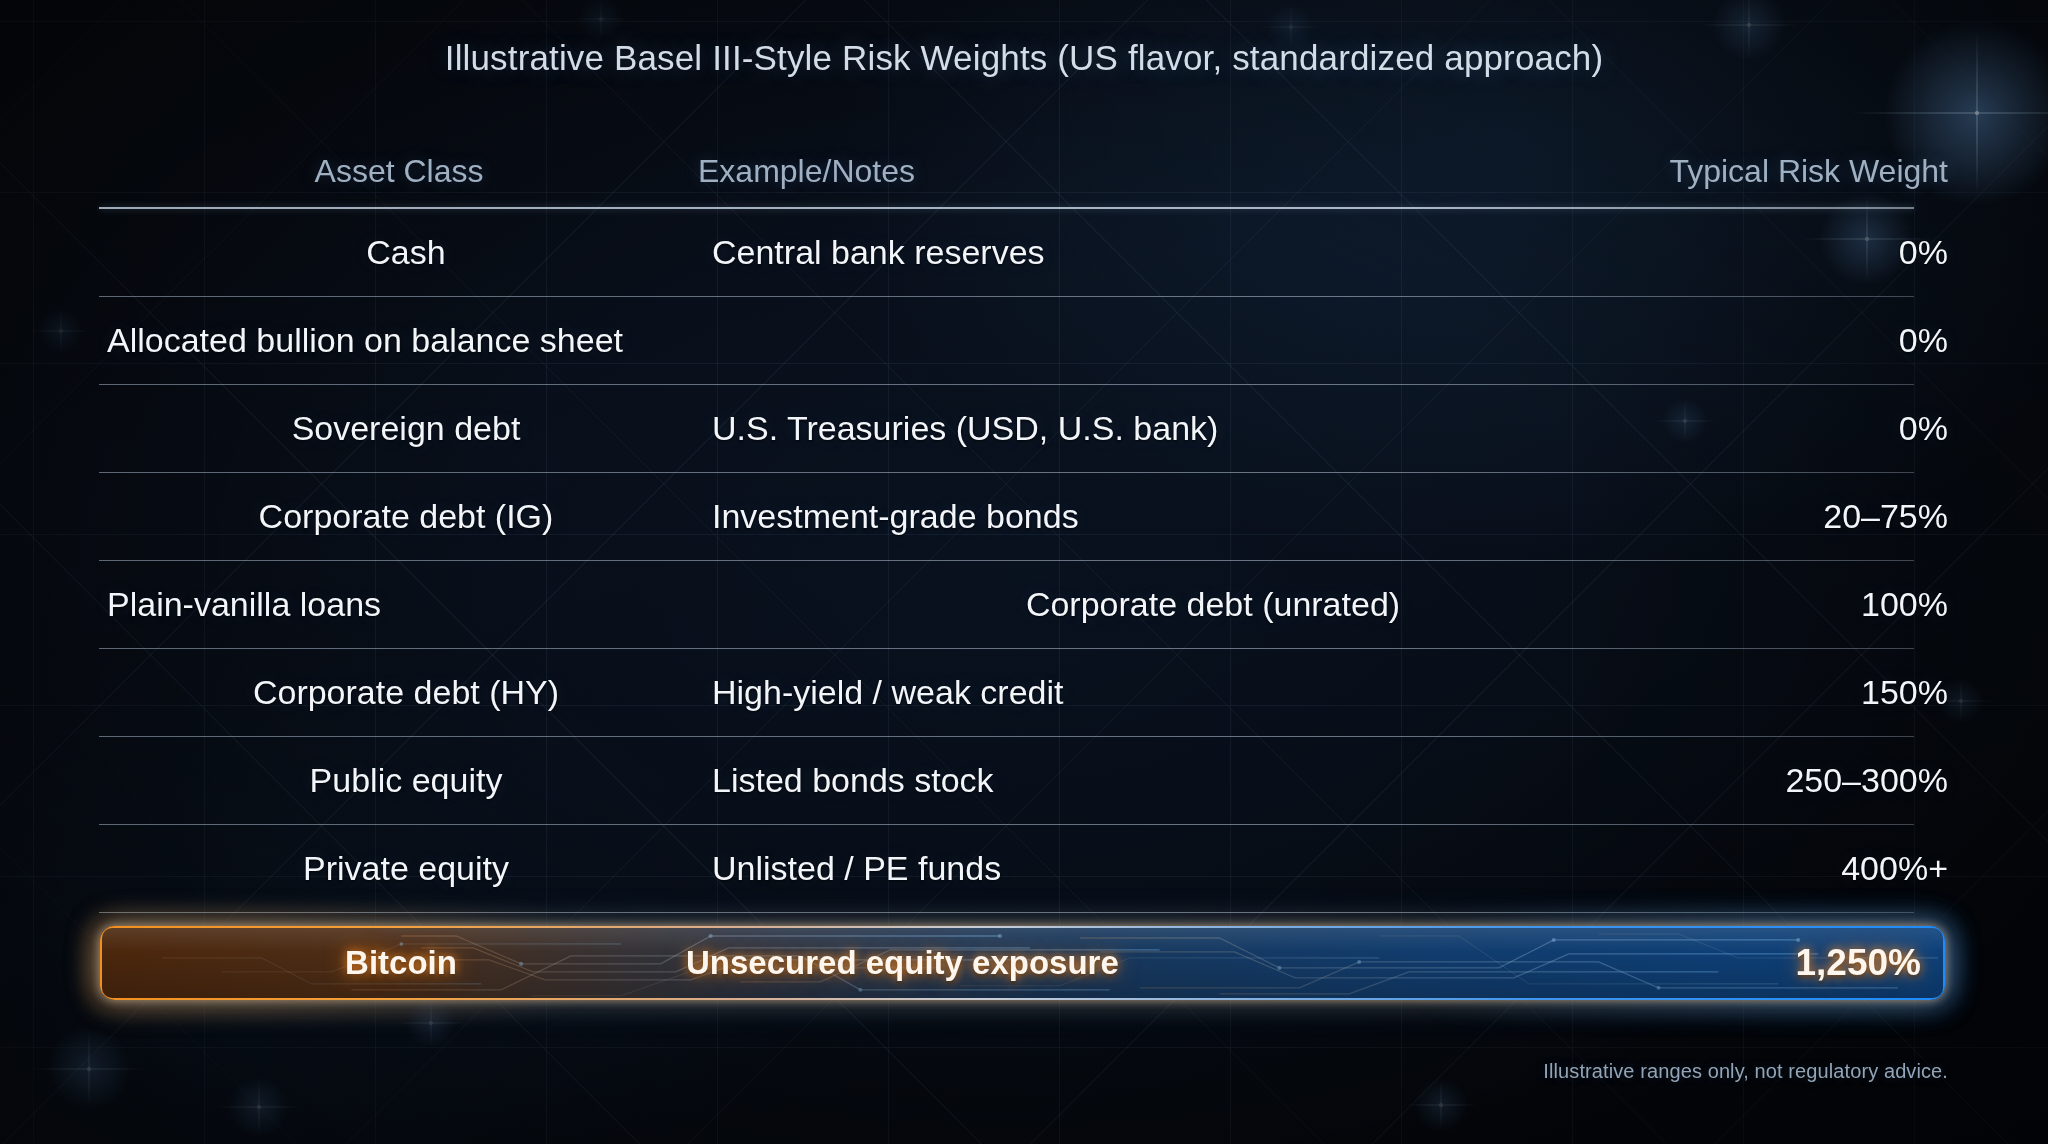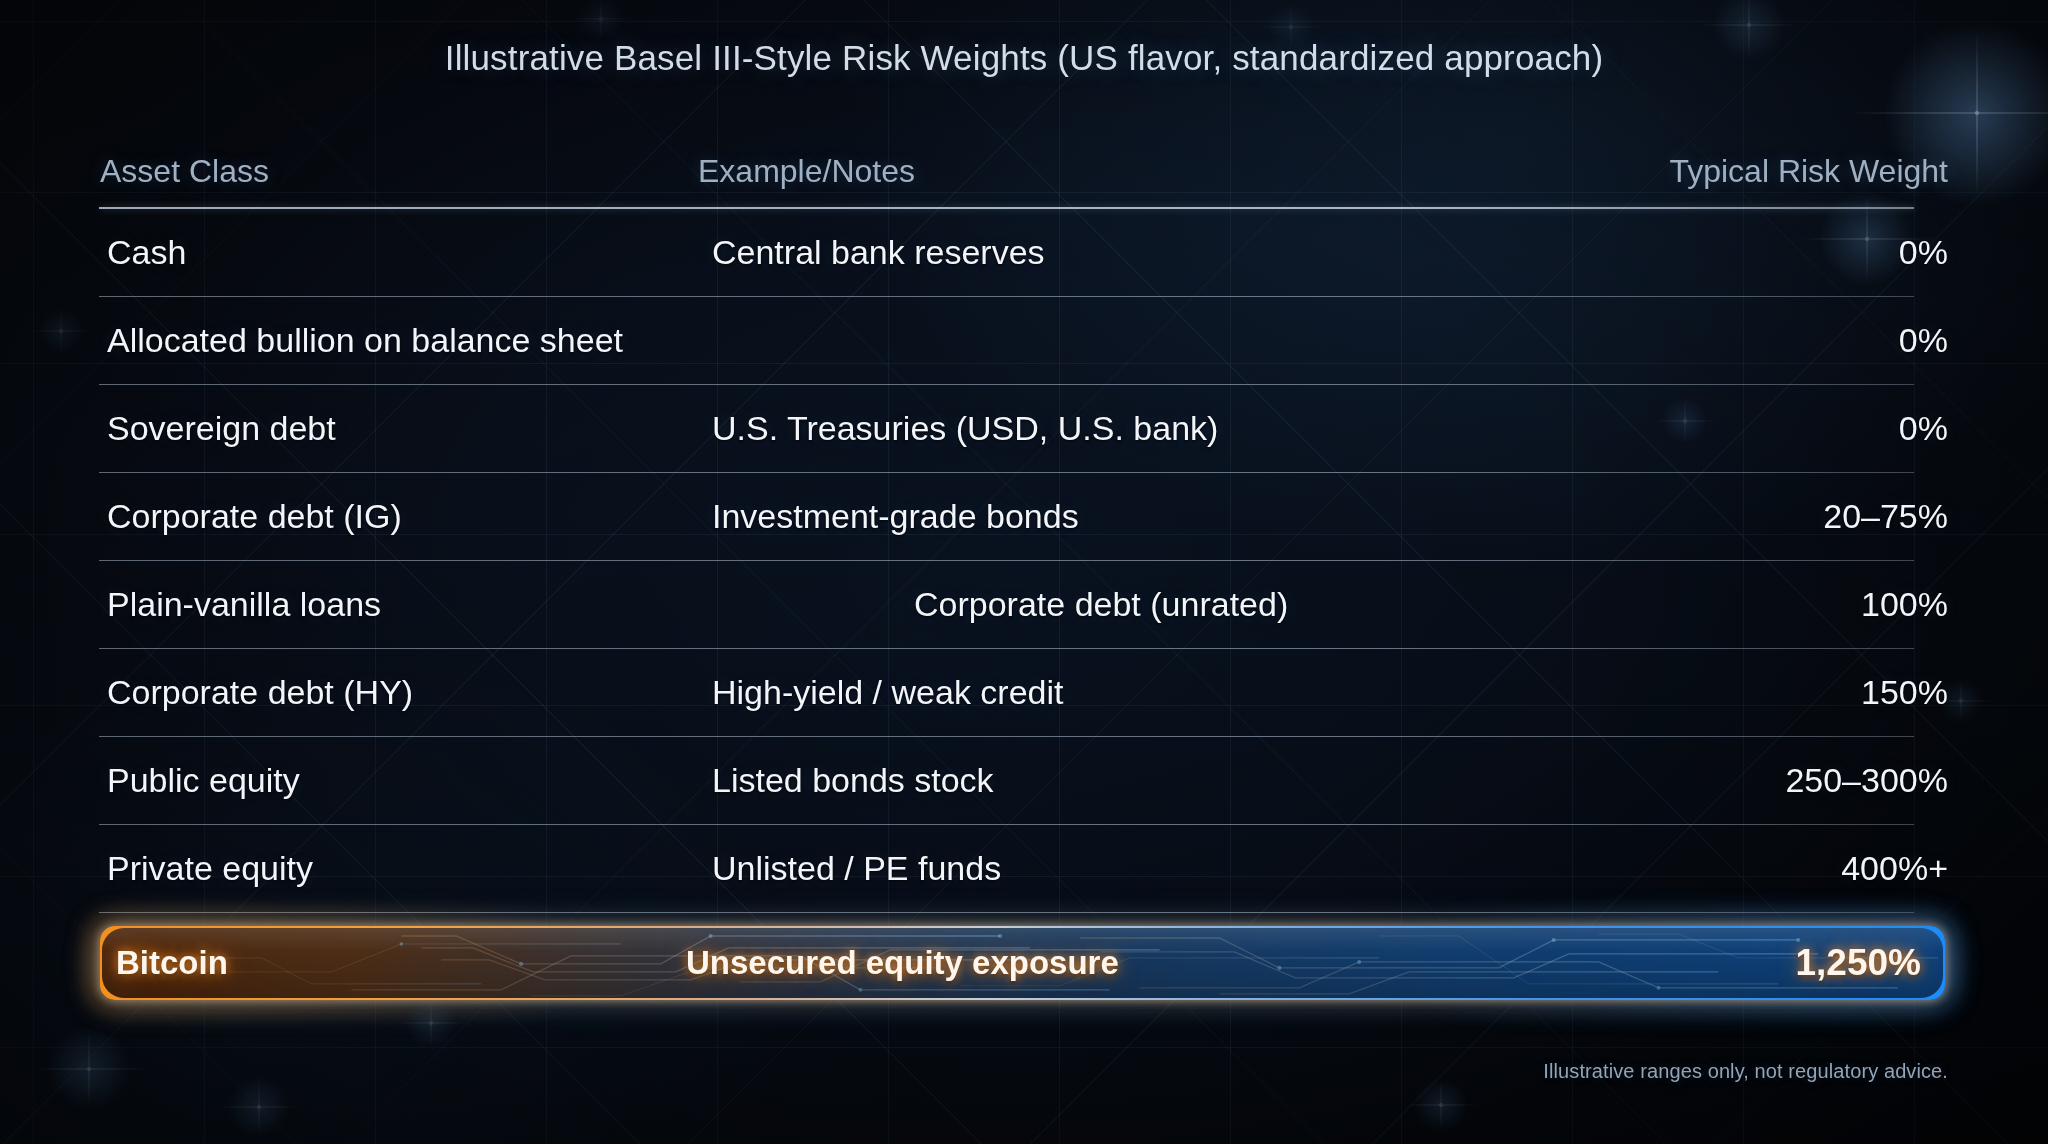--- a/index.html
+++ b/index.html
@@ -63,21 +63,21 @@
     color:#d3dde8;
     text-shadow:0 0 22px rgba(120,170,225,.3);
   }
 
   .table{
     position:absolute;
     left:100px; top:135px; width:1848px;
   }
 
   .row{ display:flex; align-items:center; position:relative; }
-  .c1{ width:598px; flex:0 0 598px; }
+  .c1{ width:598px; flex:0 0 598px;text-align:center; }
   .c2{ width:800px; flex:0 0 800px; }
   .c3{ flex:1 1 auto; text-align:right; }
 
   .head{ height:72px; }
   .head .cell{
     font-size:32px; font-weight:400; color:#9fb0c2;
     text-shadow:0 0 16px rgba(90,140,200,.28);
   }
   .head-rule{
     height:2px; width:1815px;
@@ -118,21 +118,21 @@
         #f2901f 0%, #f4a03a 15%, #d9ad8e 34%,
         #c7cdd6 48%, #8fb4dd 60%, #3f96f0 78%, #1e8bf8 100%);
     box-shadow:
       0 0 10px rgba(244,150,40,.55),
       0 0 28px rgba(244,150,40,.30),
       0 0 10px rgba(40,140,248,.55),
       0 0 34px rgba(40,140,248,.34);
   }
   .btc-inner{
     position:relative; height:100%; width:100%;
-    border-radius:22px; overflow:hidden;
+    border-radius:10px; overflow:hidden;
     background:
       linear-gradient(90deg,
         rgba(68,34,12,.96) 0%,
         rgba(66,38,20,.94) 14%,
         rgba(34,44,60,.94) 34%,
         rgba(16,48,84,.95) 52%,
         rgba(14,56,104,.96) 72%,
         rgba(12,62,118,.97) 100%);
     display:flex; align-items:center;
   }

